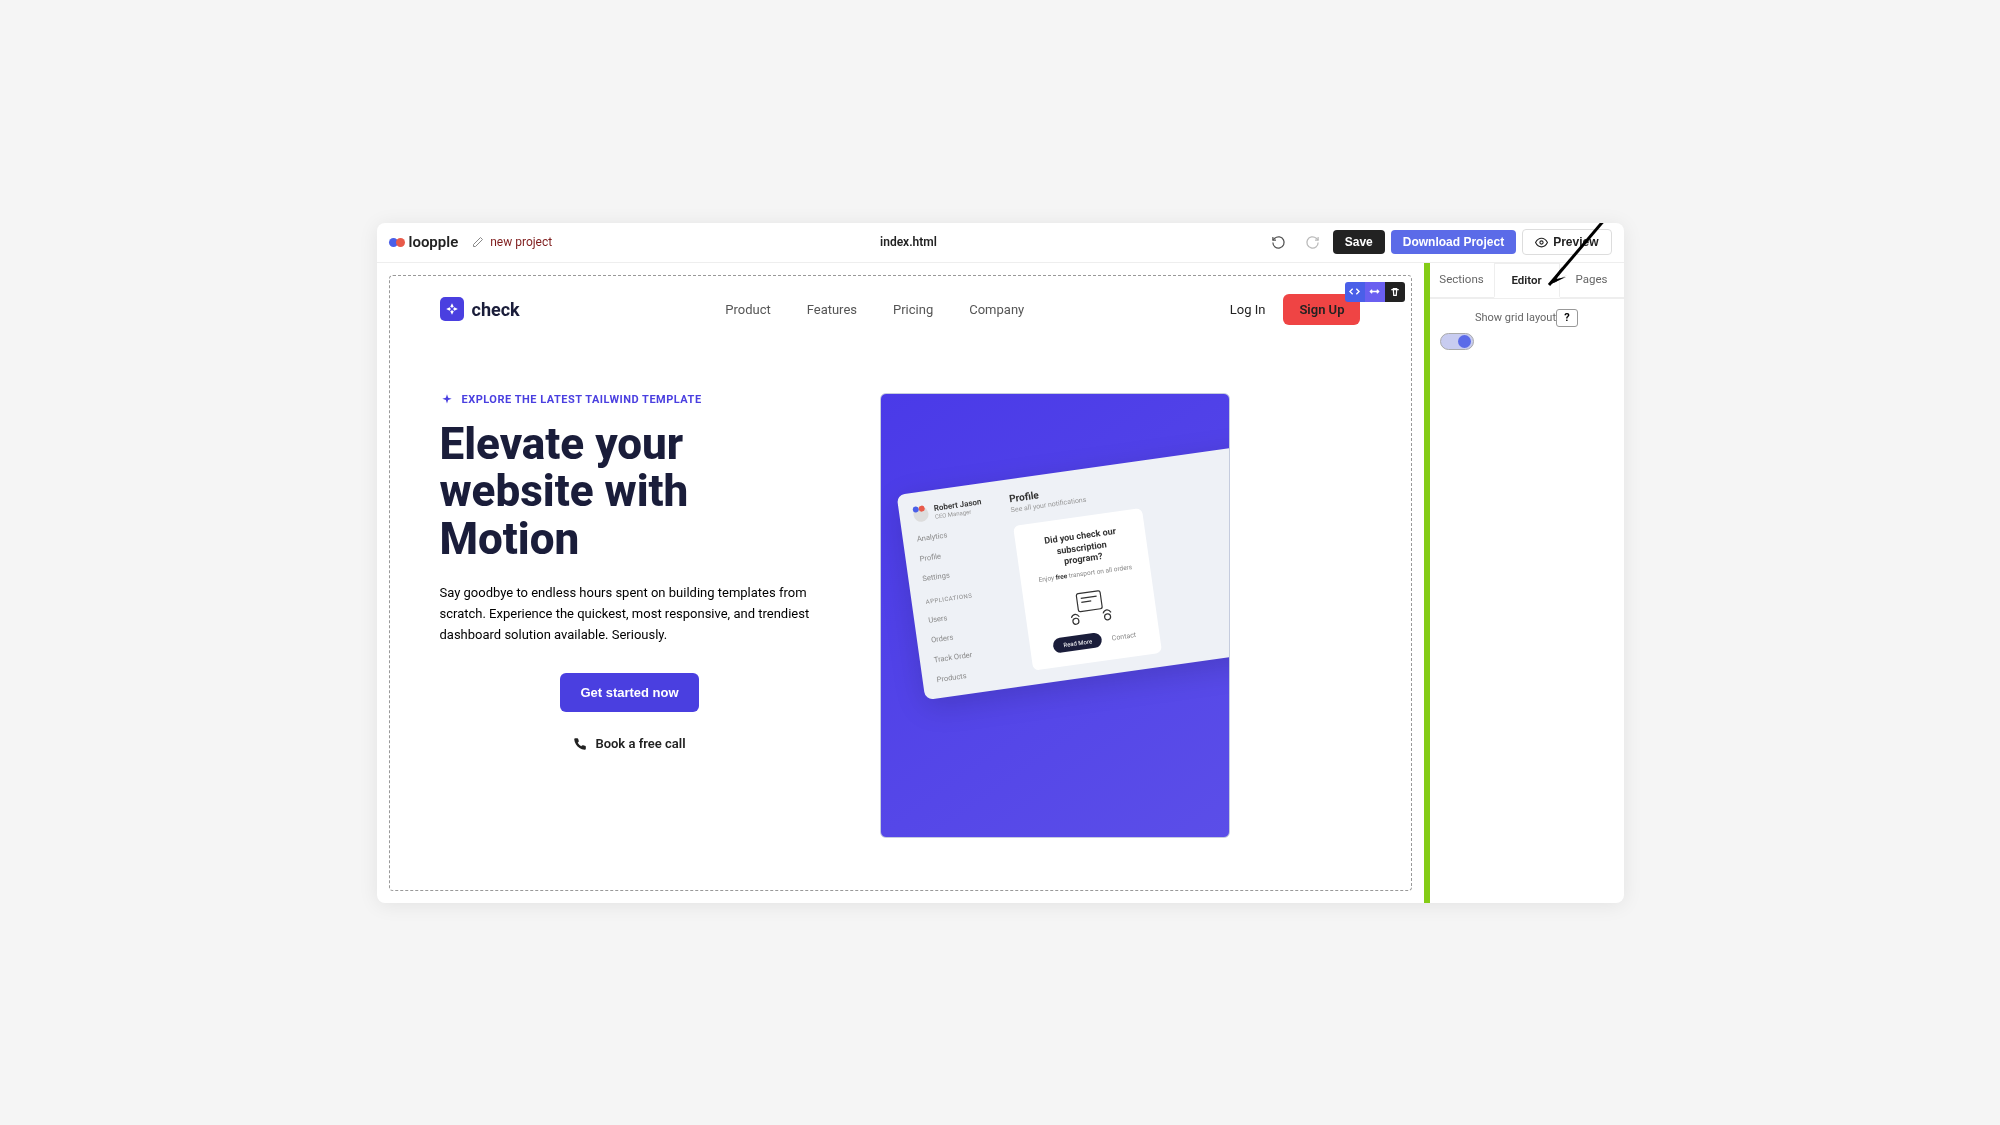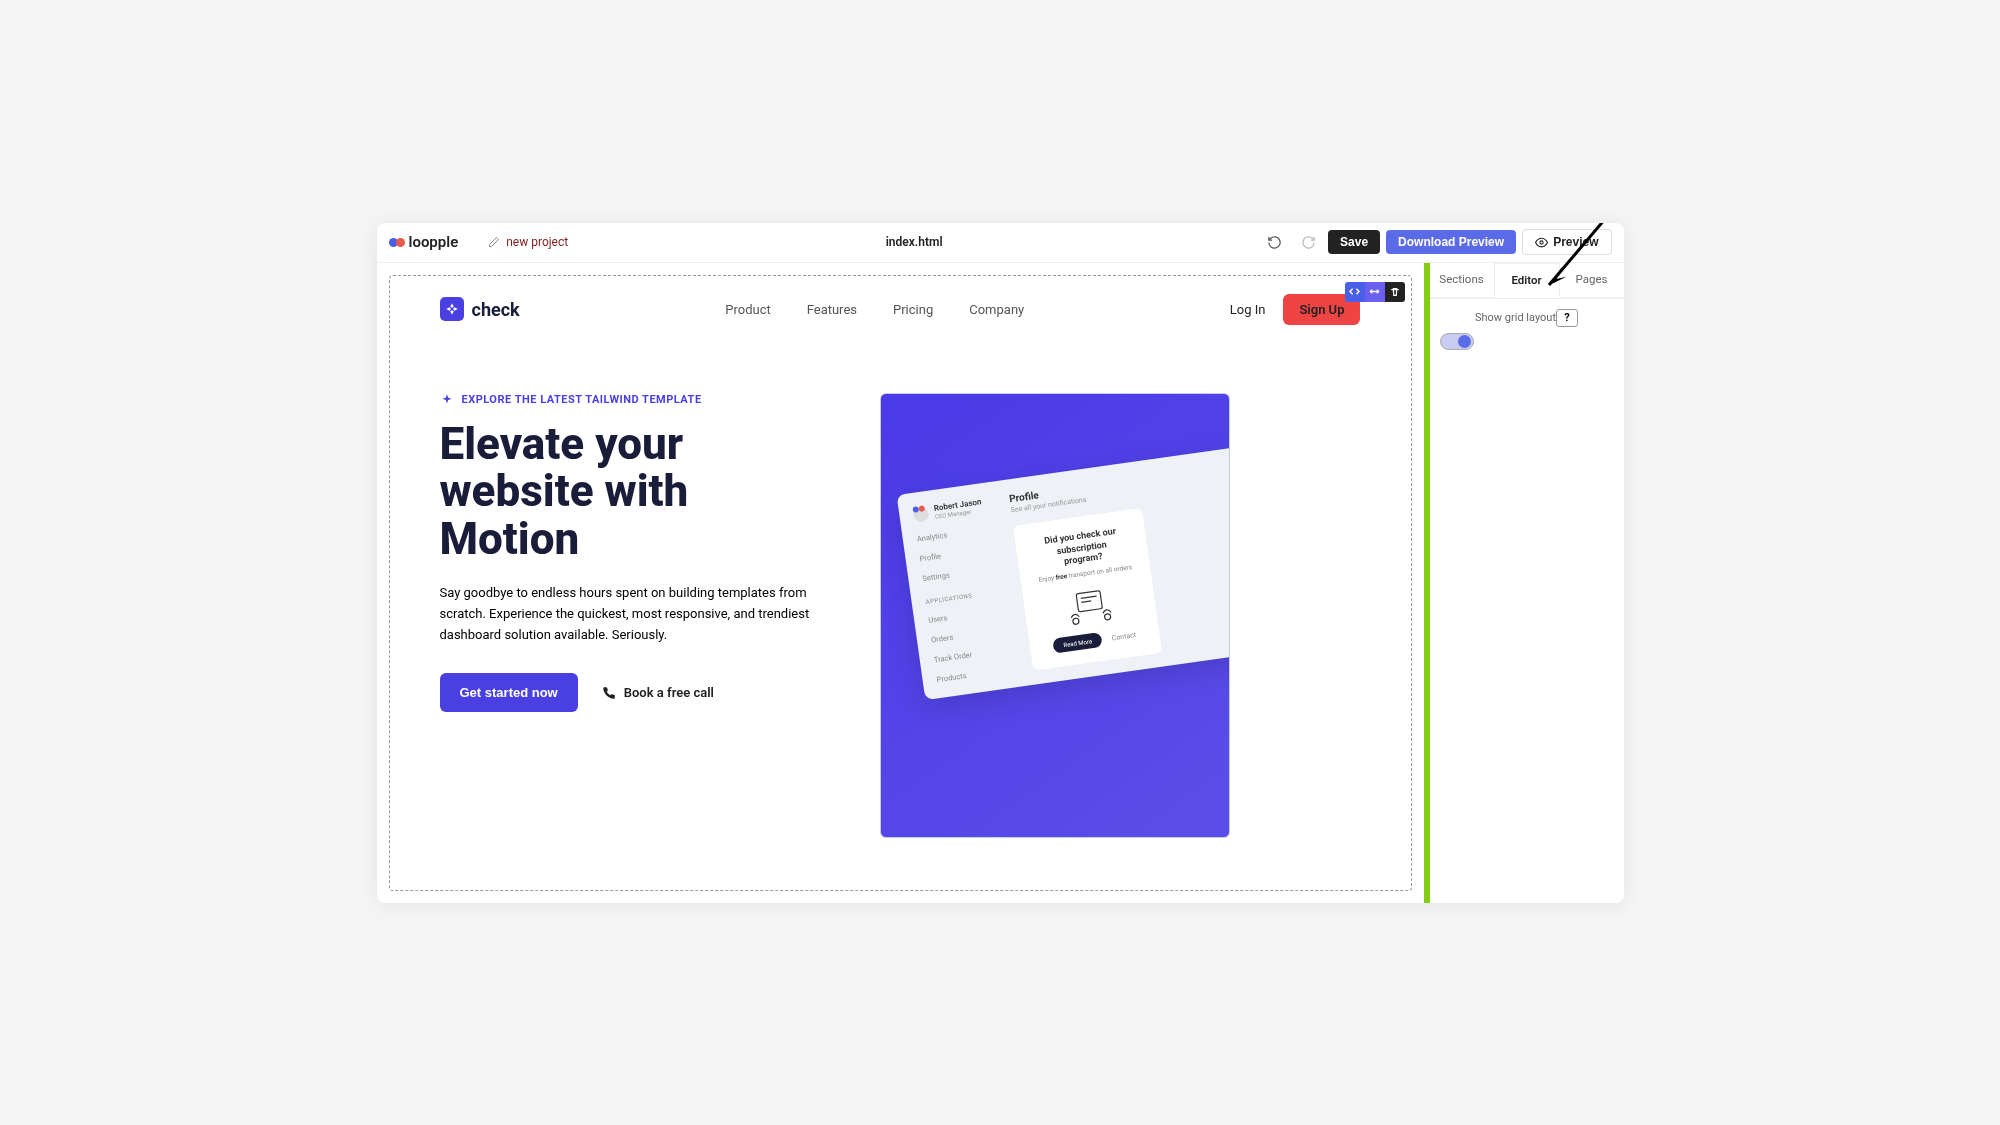--- a/index.html
+++ b/index.html
@@ -1,18 +1,18 @@
 <!DOCTYPE html>
 <html><head>
 <meta charset="utf-8">
 <style>
 * { box-sizing: border-box; margin: 0; padding: 0; }
 body { font-family: -apple-system, BlinkMacSystemFont, "Segoe UI", Roboto, sans-serif; background: #f5f5f5; width: 2000px; height: 1125px; display: flex; align-items: center; justify-content: center; }
 .app-frame { width: 1247px; height: 680px; background: #fff; border-radius: 8px; box-shadow: 0 2px 20px rgba(0,0,0,0.08); overflow: hidden; display: flex; flex-direction: column; position: relative; }
-.topbar { height: 40px; border-bottom: 1px solid #eee; display: flex; align-items: center; padding: 0 12px; gap: 30px; }
+.topbar { height: 40px; border-bottom: 1px solid #eee; display: flex; align-items: center; padding: 0 12px; gap: 14px; }
 .logo-loopple { display: flex; align-items: center; gap: 4px; font-weight: 600; font-size: 15px; color: #222; }
 .logo-dots { display: flex; gap: 1px; }
 .dot { width: 9px; height: 9px; border-radius: 50%; }
 .dot.blue { background: #4a5fe8; }
 .dot.red { background: #e85a4a; margin-left: -3px; }
 .project-name { display: flex; align-items: center; gap: 6px; color: #7f1d1d; font-size: 12px; }
 .project-name svg { width: 12px; height: 12px; }
 .file-name { flex: 1; text-align: center; font-size: 12px; font-weight: 600; color: #222; }
 .topbar-actions { display: flex; align-items: center; gap: 6px; }
 .icon-btn { width: 28px; height: 28px; display: flex; align-items: center; justify-content: center; cursor: pointer; border-radius: 4px; color: #555; }
@@ -36,21 +36,21 @@
 .nav-links a { color: #555; font-size: 13px; text-decoration: none; }
 .nav-auth { display: flex; align-items: center; gap: 18px; }
 .nav-auth a { color: #222; font-size: 13px; text-decoration: none; }
 .signup-btn { background: #ef4444; color: #4a3fe0; padding: 8px 16px; border-radius: 6px; font-size: 13px; font-weight: 600; }
 .hero { display: flex; padding: 50px 50px 0; gap: 60px; }
 .hero-left { flex: 0 0 380px; }
 .eyebrow { display: flex; align-items: center; gap: 8px; color: #4a3fe0; font-size: 11px; font-weight: 700; letter-spacing: 0.5px; margin-bottom: 14px; }
 .eyebrow svg { width: 14px; height: 14px; fill: #4a3fe0; }
 .hero-title { font-size: 44px; font-weight: 800; color: #1a1d3a; line-height: 1.08; margin-bottom: 20px; }
 .hero-desc { font-size: 13px; color: #000000; line-height: 1.6; margin-bottom: 28px; }
-.hero-actions { display: flex; gap: 24px; align-items: center; }
+.hero-actions { display: flex; gap: 24px; align-items: center; flex-direction: column; }
 .cta-btn { background: #4a3fe0; color: #fff; padding: 12px 20px; border-radius: 6px; font-size: 13px; font-weight: 600; border: none; cursor: pointer; }
 .link-btn { display: flex; align-items: center; gap: 8px; color: #222; font-size: 13px; font-weight: 600; cursor: pointer; }
 .link-btn svg { width: 14px; height: 14px; fill: #222; }
 .hero-right { flex: 1; position: relative; }
 .mockup-bg { width: 350px; height: 445px; background: linear-gradient(145deg, #4a3ae8 0%, #5b4ee8 100%); border-radius: 6px; border: 1px solid #c5ccde; position: relative; overflow: hidden; }
 .mockup-card { position: absolute; left: 30px; top: 100px; width: 435px; background: #eef1f6; border-radius: 8px; box-shadow: 0 8px 30px rgba(0,0,0,0.15); transform: rotate(-8deg); transform-origin: left center; padding: 14px; font-size: 9px; display: flex; gap: 12px; }
 .mock-sidebar { width: 85px; }
 .mock-ava-row { display: flex; align-items: center; gap: 6px; margin-bottom: 12px; }
 .mock-ava { width: 15px; height: 15px; border-radius: 50%; background: #ddd; }
 .mock-name { font-size: 8px; font-weight: 600; color: #333; }
@@ -118,21 +118,21 @@
             <path d="M3 3v5h5"></path>
           </svg>
         </div>
       <div class="icon-btn" style="opacity:.4">
           <svg width="15" height="15" viewBox="0 0 24 24" fill="none" stroke="currentColor" stroke-width="2">
             <path d="M21 12a9 9 0 1 1-3-6.7L21 8"></path>
             <path d="M21 3v5h-5"></path>
           </svg>
         </div>
       <button class="btn btn-dark">Save</button>
-      <button class="btn btn-primary">Download Preview</button>
+      <button class="btn btn-primary">Download Project</button>
       <button class="btn btn-outline">
         <svg width="13" height="13" viewBox="0 0 24 24" fill="none" stroke="currentColor" stroke-width="2">
             <path d="M1 12s4-8 11-8 11 8 11 8-4 8-11 8-11-8-11-8z"></path>
             <circle cx="12" cy="12" r="3"></circle>
           </svg>
         <span>Preview</span>
       </button>
     </div>
   </div>
 

